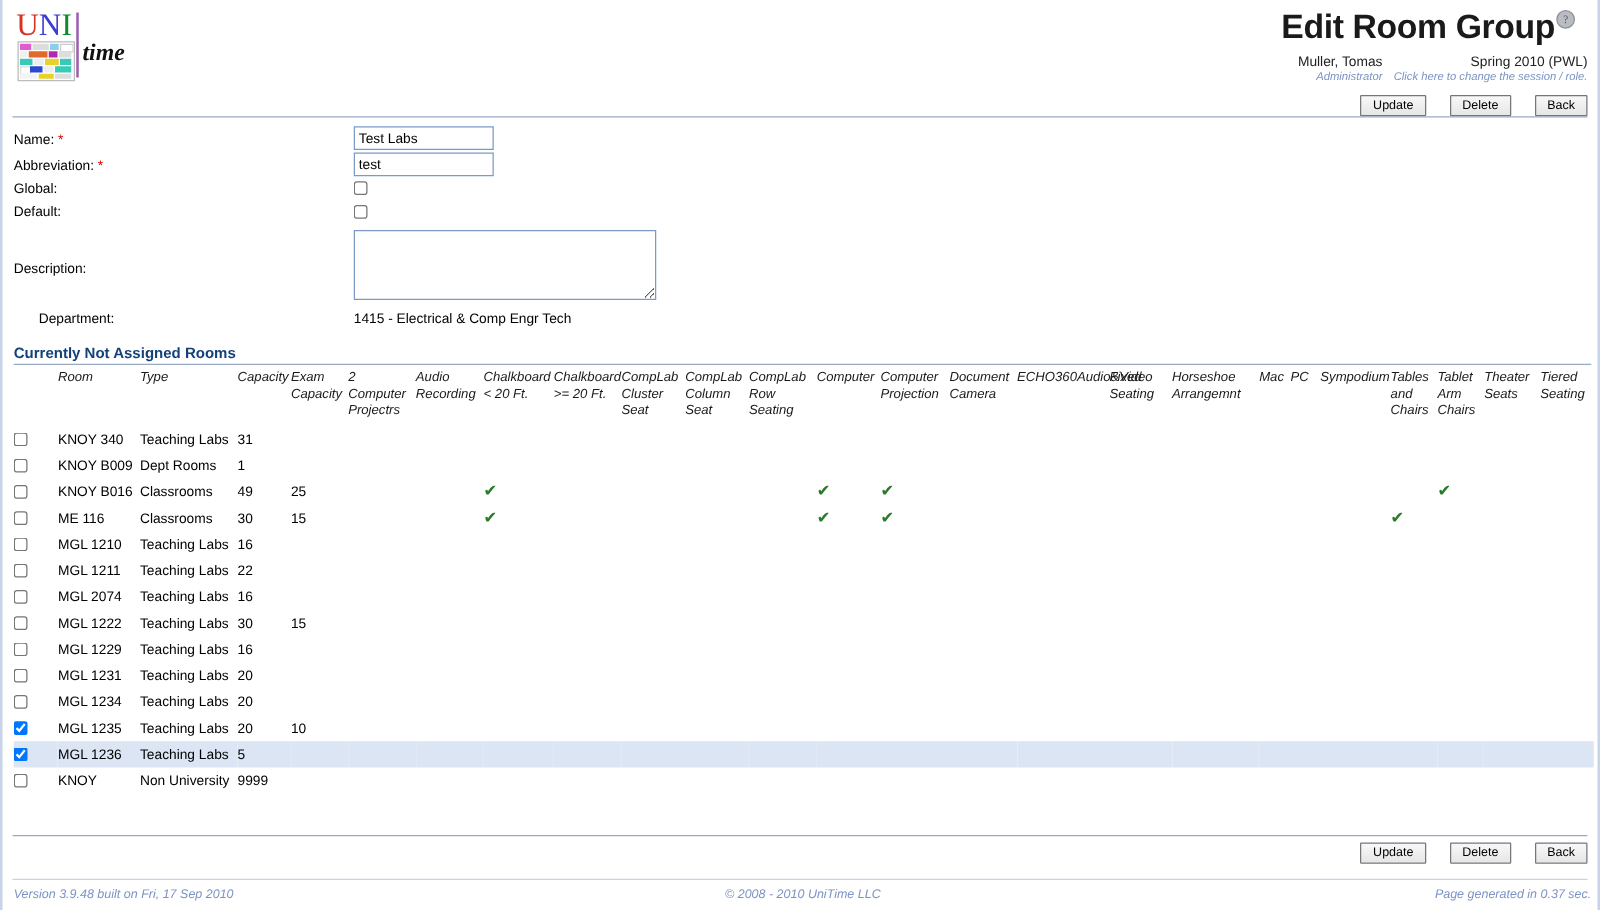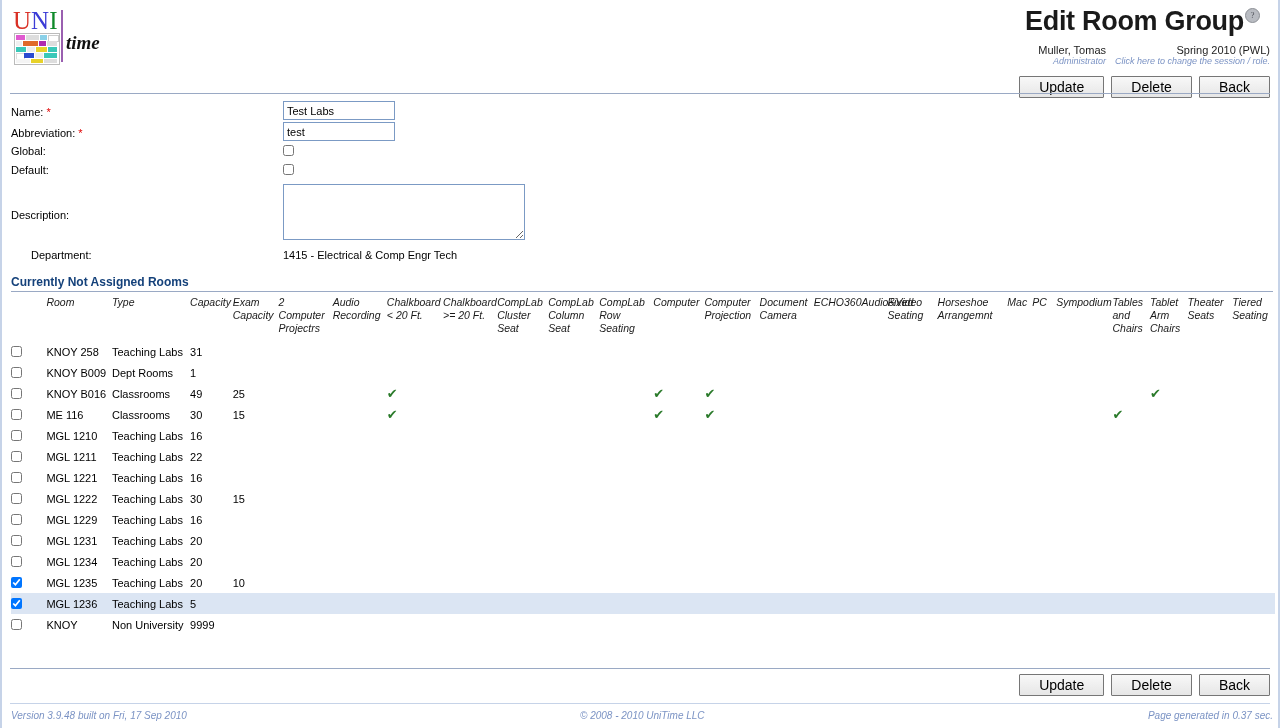--- a/index.html
+++ b/index.html
@@ -37,21 +37,21 @@
   .sess-block{position:absolute;right:8px;top:44px;text-align:right;width:165px;}
   .u-name{font-size:11px;color:#222;text-align:right;}
   .u-role{font-size:9px;color:#7b93c4;font-style:italic;}
   .s-name{font-size:11px;color:#222;}
   .s-note{font-size:9px;color:#7b93c4;font-style:italic;}
 
   .btn-row-top{position:absolute;right:8px;top:76px;}
   .btn{
     display:inline-block;border:1px solid #767676;background:#efefef;
     background:linear-gradient(#f8f8f8,#e6e6e6);
-    padding:2px 19px;font-size:14px;color:#000;margin-left:4px;cursor:default;
+    padding:2px 9px;font-size:10px;color:#000;margin-left:16px;cursor:default;
     font-family:"Liberation Sans","DejaVu Sans",sans-serif;border-radius:1px;
   }
   .hr-top{position:absolute;left:8px;right:8px;top:93px;height:0;border-top:1px solid #9aa9c4;}
 
   
   .form{position:absolute;left:0;top:101px;width:1280px;}
   .frow{position:relative;height:auto;}
   .flabel{position:absolute;left:9px;font-size:11px;color:#000;}
   .finput{position:absolute;left:281px;}
   input.tf{
@@ -257,21 +257,21 @@
             <th>Sympodium</th>
             <th>Tables and Chairs</th>
             <th>Tablet Arm Chairs</th>
             <th>Theater Seats</th>
             <th>Tiered Seating</th>
           </tr>
       </thead>
       <tbody>
           <tr>
             <td class="c-chk"><input type="checkbox" class="cb" style=""></td>
-            <td>KNOY 258</td>
+            <td>KNOY 340</td>
             <td>Teaching Labs</td>
             <td class="num">31</td>
             <td class="num"></td>
             <td></td>
             <td></td>
             <td></td>
             <td></td>
             <td></td>
             <td></td>
             <td></td>
@@ -419,21 +419,21 @@
             <td></td>
             <td></td>
             <td></td>
             <td></td>
             <td></td>
             <td></td>
             <td></td>
           </tr>
           <tr>
             <td class="c-chk"><input type="checkbox" class="cb" style=""></td>
-            <td>MGL 1221</td>
+            <td>MGL 2074</td>
             <td>Teaching Labs</td>
             <td class="num">16</td>
             <td class="num"></td>
             <td></td>
             <td></td>
             <td></td>
             <td></td>
             <td></td>
             <td></td>
             <td></td>

